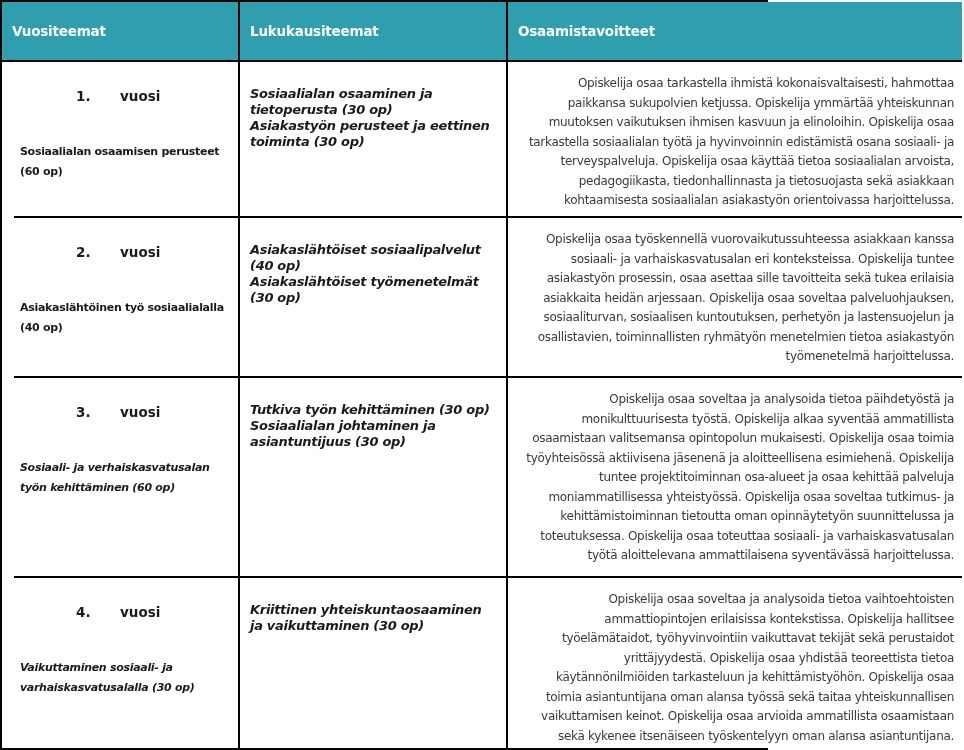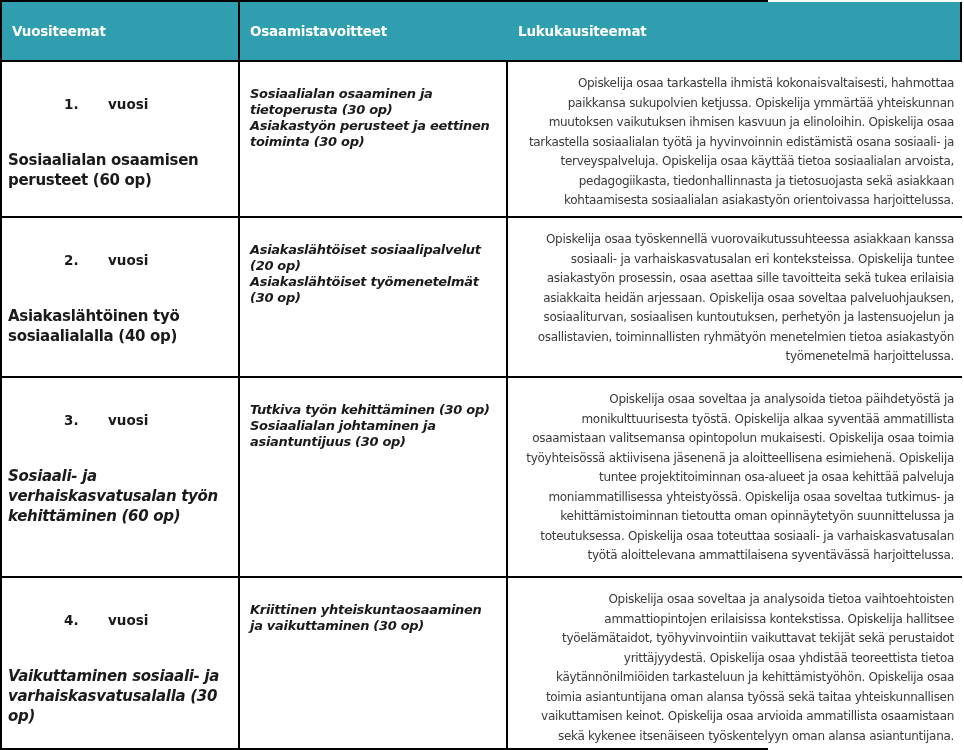--- a/index.html
+++ b/index.html
@@ -26,27 +26,27 @@
     background:#2f9fb0;
     color:#ffffff;
     font-weight:bold;
     font-size:13.5px;
     letter-spacing:-0.2px;
     display:flex;
     align-items:center;
     padding:0 0 0 10px;
   }
   
-  .c1{padding:34px 6px 0 6px;color:#1a1a1a;}
+  .c1{padding:26px 6px 0 6px;color:#1a1a1a;margin-left:12px;}
   .yearline{font-weight:bold;font-size:13.5px;padding-left:56px;}
   .yearline .ynum{display:inline-block;min-width:30px;}
   .yearline .yword{display:inline-block;margin-left:14px;}
   .ytheme{
     font-weight:bold;
-    font-size:15px;
+    font-size:11px;
     letter-spacing:-0.3px;
     line-height:20px;
     margin-top:38px;
   }
   .ytheme.it{font-style:italic;}
   
   .c2{padding:24px 10px 0 10px;color:#1a1a1a;}
   .sem{
     font-weight:bold;
     font-style:italic;
@@ -65,22 +65,22 @@
     line-height:19.5px;
     text-align:right;
   }
 </style>
 </head>
 <body>
 
 <div class="tbl">
 
   <div class="cell hdr">Vuositeemat</div>
+  <div class="cell hdr">Lukukausiteemat</div>
   <div class="cell hdr lastcol">Osaamistavoitteet</div>
-  <div class="cell hdr">Lukukausiteemat</div>
 
   <div class="cell c1">
     <div class="yearline">
       <span class="ynum">1.</span><span class="yword">vuosi</span>
     </div>
     <div class="ytheme">Sosiaalialan osaamisen perusteet (60 op)</div>
   </div>
   <div class="cell c2">
     <div class="sem">Sosiaalialan osaaminen ja tietoperusta (30 op)</div>
     <div class="sem sem2">Asiakastyön perusteet ja eettinen toiminta (30 op)</div>
@@ -89,21 +89,21 @@
     <p class="obj">Opiskelija osaa tarkastella ihmistä kokonaisvaltaisesti, hahmottaa paikkansa sukupolvien ketjussa. Opiskelija ymmärtää yhteiskunnan muutoksen vaikutuksen ihmisen kasvuun ja elinoloihin. Opiskelija osaa tarkastella sosiaalialan työtä ja hyvinvoinnin edistämistä osana sosiaali- ja terveyspalveluja. Opiskelija osaa käyttää tietoa sosiaalialan arvoista, pedagogiikasta, tiedonhallinnasta ja tietosuojasta sekä asiakkaan kohtaamisesta sosiaalialan asiakastyön orientoivassa harjoittelussa.</p>
   </div>
 
   <div class="cell c1">
     <div class="yearline">
       <span class="ynum">2.</span><span class="yword">vuosi</span>
     </div>
     <div class="ytheme">Asiakaslähtöinen työ sosiaalialalla (40 op)</div>
   </div>
   <div class="cell c2">
-    <div class="sem">Asiakaslähtöiset sosiaalipalvelut (20 op)</div>
+    <div class="sem">Asiakaslähtöiset sosiaalipalvelut (40 op)</div>
     <div class="sem sem2">Asiakaslähtöiset työmenetelmät (30 op)</div>
   </div>
   <div class="cell c3 lastcol">
     <p class="obj">Opiskelija osaa työskennellä vuorovaikutussuhteessa asiakkaan kanssa sosiaali- ja varhaiskasvatusalan eri konteksteissa. Opiskelija tuntee asiakastyön prosessin, osaa asettaa sille tavoitteita sekä tukea erilaisia asiakkaita heidän arjessaan. Opiskelija osaa soveltaa palveluohjauksen, sosiaaliturvan, sosiaalisen kuntoutuksen, perhetyön ja lastensuojelun ja osallistavien, toiminnallisten ryhmätyön menetelmien tietoa asiakastyön työmenetelmä harjoittelussa.</p>
   </div>
 
   <div class="cell c1">
     <div class="yearline">
       <span class="ynum">3.</span><span class="yword">vuosi</span>
     </div>

